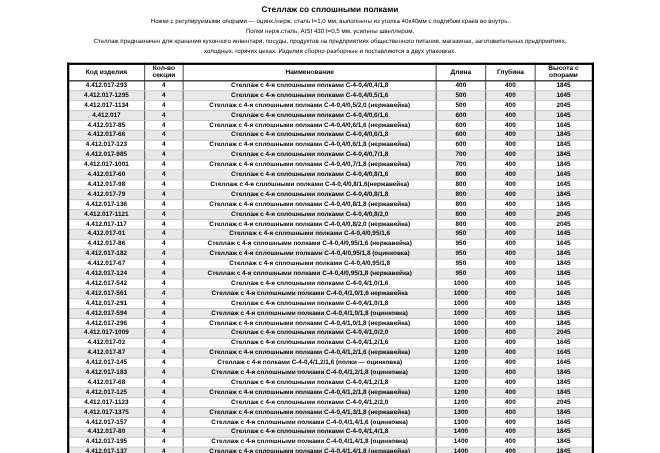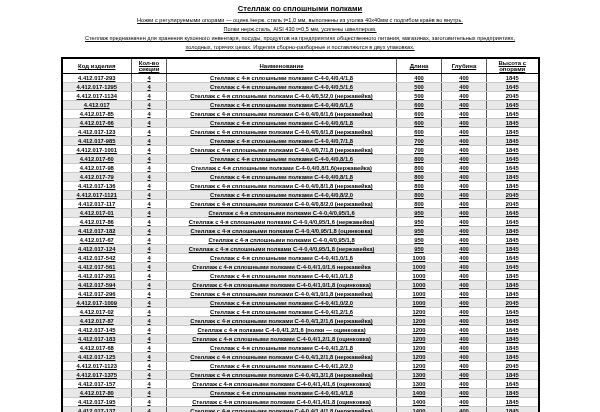--- a/index.html
+++ b/index.html
@@ -10,21 +10,20 @@
     background: #ffffff;
     overflow: hidden;
     font-family: "Liberation Sans", sans-serif;
     color: #000;
   }
   .page {
     width: 600px;
     height: 412px;
     box-sizing: border-box;
     padding-top: 4px;
-    text-decoration: underline;
   }
   .title {
     text-align: center;
     font-size: 7.5px;
     font-weight: bold;
     margin: 0 0 3px 0;
   }
   .desc {
     text-align: center;
     font-size: 5.6px;

